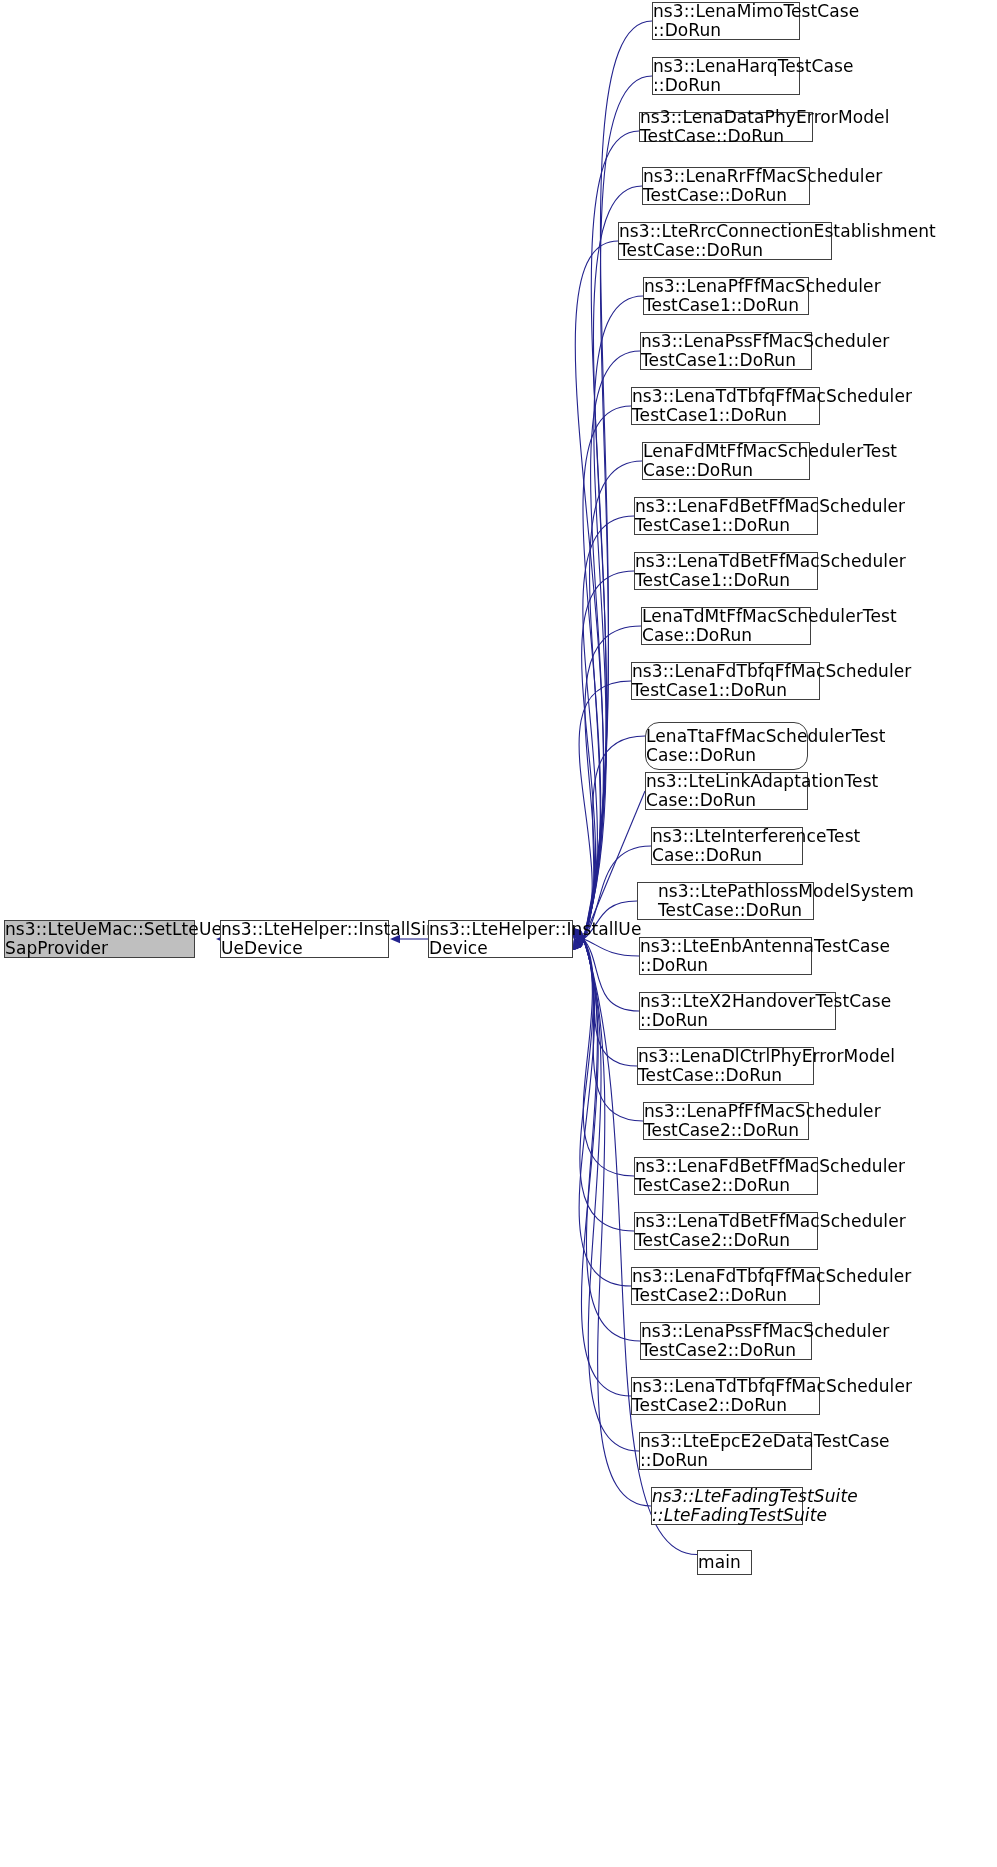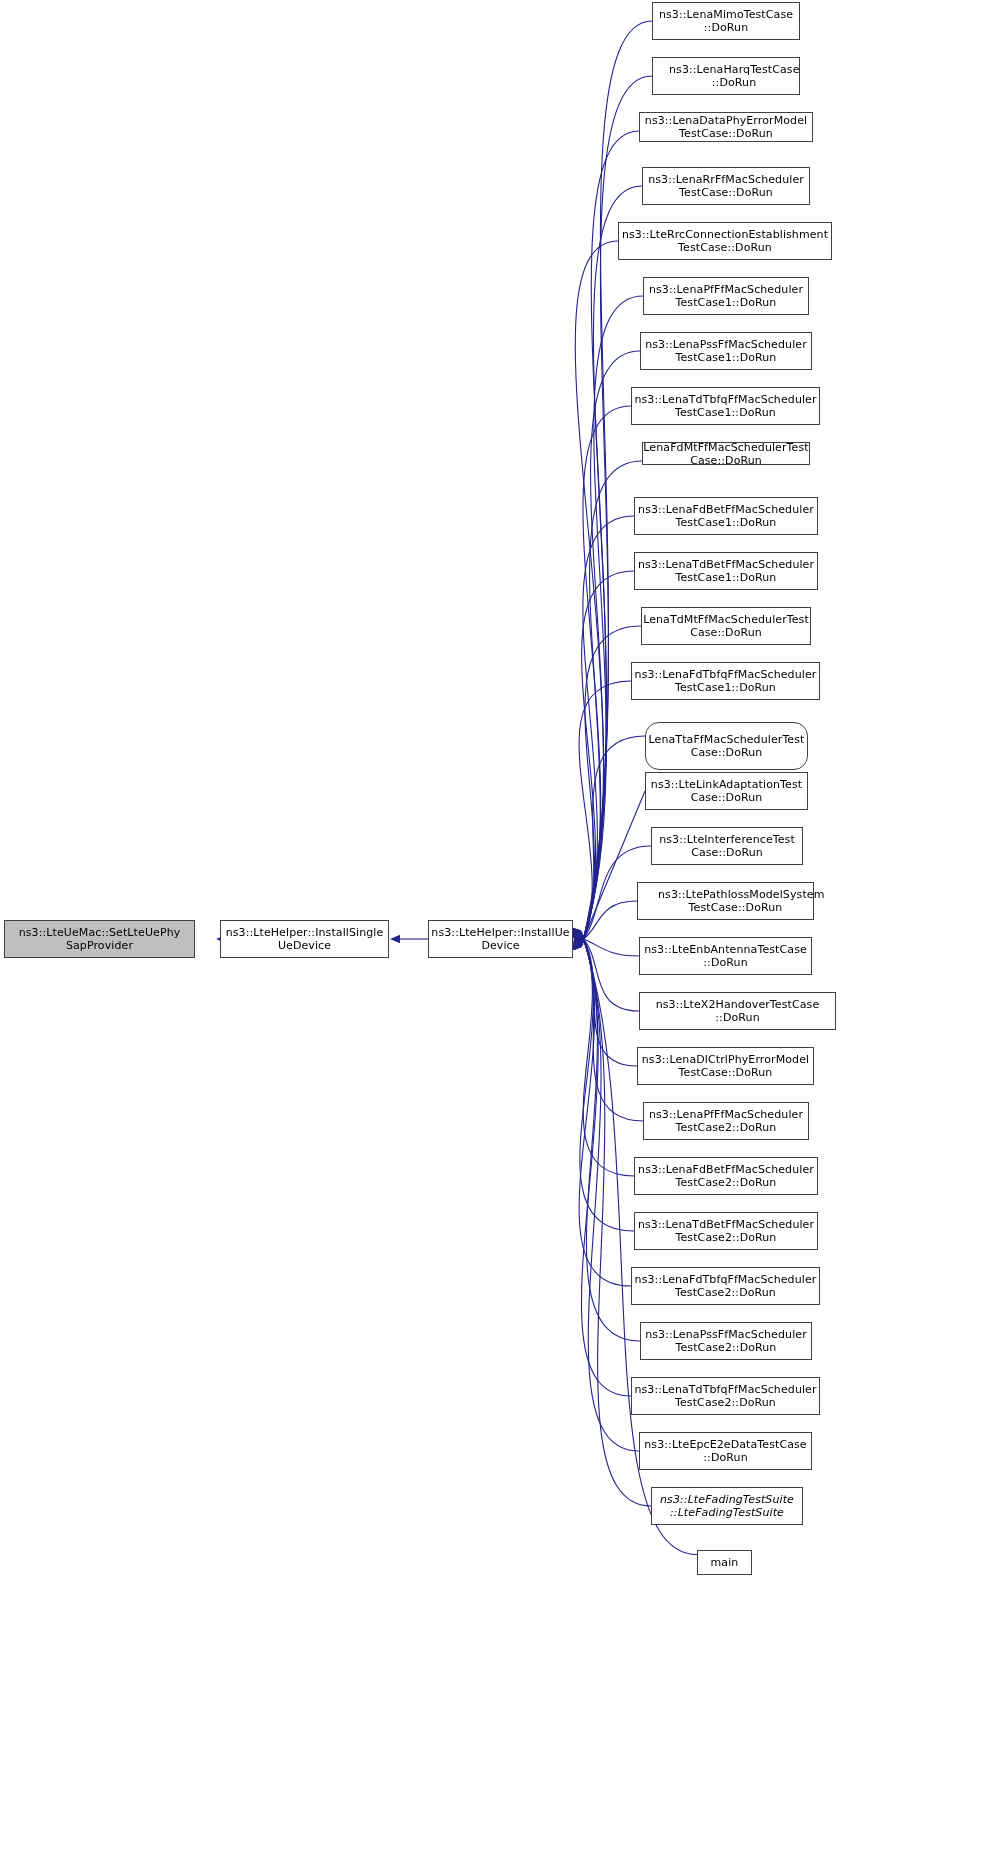--- a/index.html
+++ b/index.html
@@ -18,23 +18,22 @@
     pointer-events:none;
   }
   .node{
     position:absolute;
     box-sizing:border-box;
     background:#ffffff;
     border:1px solid #404040;
     display:flex;
     align-items:center;
     justify-content:center;
-    text-align:center;
-    font-size:11px;
-    line-height:13px;
+    font-size:17px;
+    line-height:19px;
     color:#000000;
     letter-spacing:0.1px;
     white-space:pre;
     z-index:2;
   }
   .node.current{
     background:#bfbfbf;
     border:1px solid #404040;
   }
   .node .lbl{
@@ -112,35 +111,35 @@
     </svg>
   <div id="nodes-layer">
       <div class="node current" style="left: 4px; top: 920px; width: 191px; height: 38px;"><span class="lbl">ns3::LteUeMac::SetLteUePhy
 SapProvider</span></div>
       <div class="node" style="left: 220px; top: 920px; width: 169px; height: 38px;"><span class="lbl">ns3::LteHelper::InstallSingle
 UeDevice</span></div>
       <div class="node" style="left: 428px; top: 920px; width: 145px; height: 38px;"><span class="lbl">ns3::LteHelper::InstallUe
 Device</span></div>
       <div class="node" style="left: 652px; top: 2px; width: 148px; height: 38px;"><span class="lbl">ns3::LenaMimoTestCase
 ::DoRun</span></div>
-      <div class="node" style="left: 652px; top: 57px; width: 148px; height: 38px; padding-left: 16px;"><span class="lbl">ns3::LenaHarqTestCase
+      <div class="node" style="left: 652px; top: 57px; width: 148px; height: 38px;"><span class="lbl">ns3::LenaHarqTestCase
 ::DoRun</span></div>
       <div class="node" style="left: 639px; top: 112px; width: 174px; height: 30px;"><span class="lbl">ns3::LenaDataPhyErrorModel
 TestCase::DoRun</span></div>
       <div class="node" style="left: 642px; top: 167px; width: 168px; height: 38px;"><span class="lbl">ns3::LenaRrFfMacScheduler
 TestCase::DoRun</span></div>
       <div class="node" style="left: 618px; top: 222px; width: 214px; height: 38px;"><span class="lbl">ns3::LteRrcConnectionEstablishment
 TestCase::DoRun</span></div>
       <div class="node" style="left: 643px; top: 277px; width: 166px; height: 38px;"><span class="lbl">ns3::LenaPfFfMacScheduler
 TestCase1::DoRun</span></div>
       <div class="node" style="left: 640px; top: 332px; width: 172px; height: 38px;"><span class="lbl">ns3::LenaPssFfMacScheduler
 TestCase1::DoRun</span></div>
       <div class="node" style="left: 631px; top: 387px; width: 189px; height: 38px;"><span class="lbl">ns3::LenaTdTbfqFfMacScheduler
 TestCase1::DoRun</span></div>
-      <div class="node" style="left: 642px; top: 442px; width: 168px; height: 23px;"><span class="lbl">LenaFdMtFfMacSchedulerTest
+      <div class="node" style="left: 642px; top: 442px; width: 168px; height: 38px;"><span class="lbl">LenaFdMtFfMacSchedulerTest
 Case::DoRun</span></div>
       <div class="node" style="left: 634px; top: 497px; width: 184px; height: 38px;"><span class="lbl">ns3::LenaFdBetFfMacScheduler
 TestCase1::DoRun</span></div>
       <div class="node" style="left: 634px; top: 552px; width: 184px; height: 38px;"><span class="lbl">ns3::LenaTdBetFfMacScheduler
 TestCase1::DoRun</span></div>
       <div class="node" style="left: 641px; top: 607px; width: 170px; height: 38px;"><span class="lbl">LenaTdMtFfMacSchedulerTest
 Case::DoRun</span></div>
       <div class="node" style="left: 631px; top: 662px; width: 189px; height: 38px;"><span class="lbl">ns3::LenaFdTbfqFfMacScheduler
 TestCase1::DoRun</span></div>
       <div class="node" style="left: 645px; top: 722px; width: 163px; height: 48px; border-radius: 14px;"><span class="lbl">LenaTtaFfMacSchedulerTest

